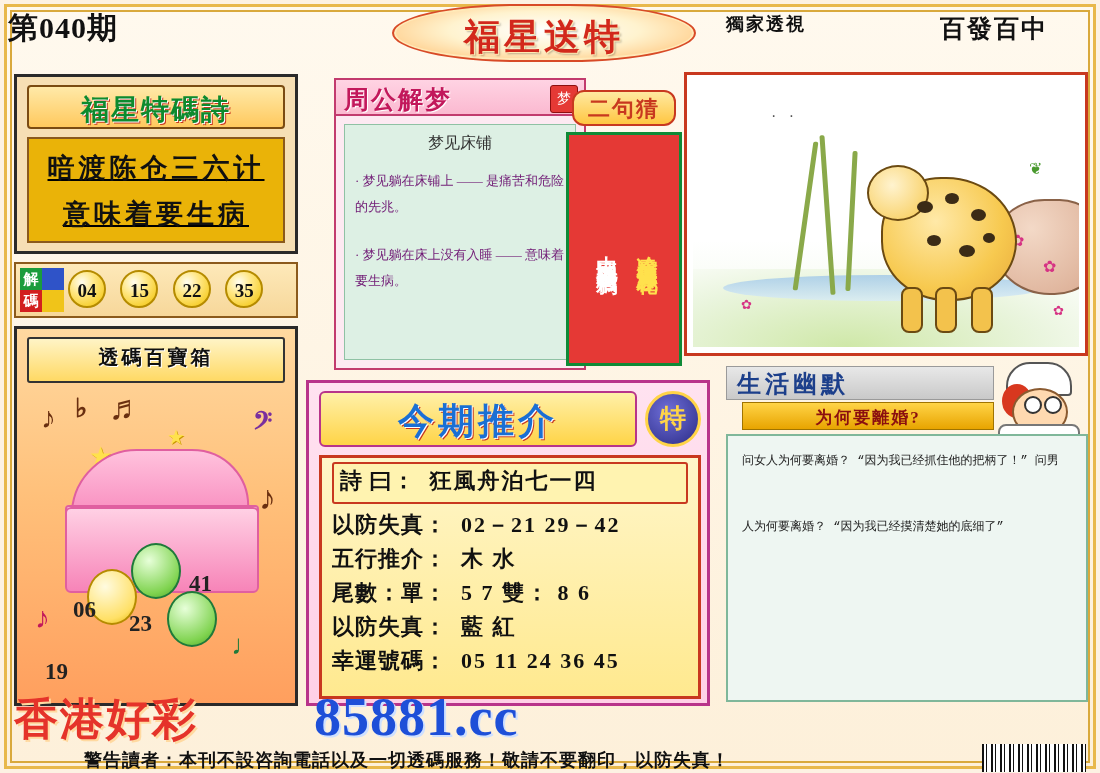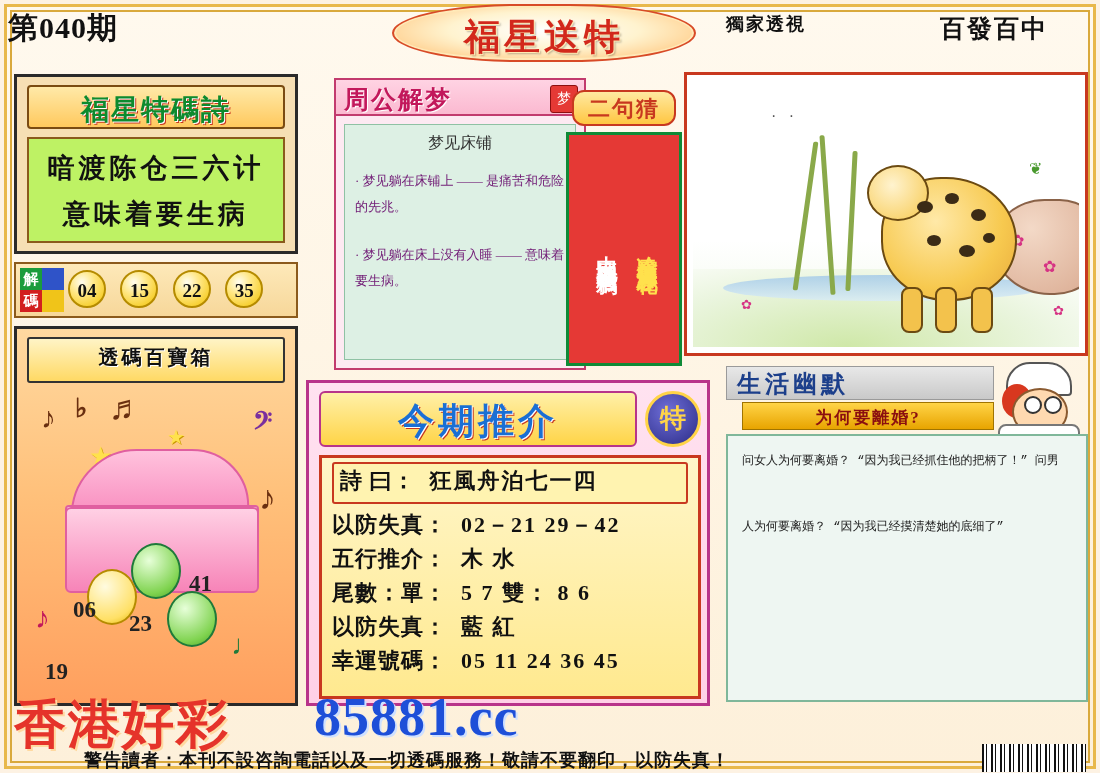--- a/index.html
+++ b/index.html
@@ -82,22 +82,23 @@
   }
   .lucky-title span{
     position:absolute;left:0;right:0;top:4px;text-align:center;
     font-size:28px;font-weight:bold;letter-spacing:2px;
     font-family:"Liberation Serif", serif;
     color:#0d8a2e;
     text-shadow:1px 1px 0 #fff, 2px 2px 0 #c8381f;
   }
   .lucky-body{
     position:absolute;left:10px;top:60px;width:258px;height:106px;
-    background:#bef264;border:2px solid #8b5a1c;box-sizing:border-box;
+    background:#eab308;border:2px solid #8b5a1c;box-sizing:border-box;
     padding-top:6px;
+    text-decoration:underline;
   }
   .lucky-line{
     text-align:center;font-size:27px;font-weight:bold;color:#111;
     font-family:"Liberation Serif", serif;letter-spacing:4px;line-height:46px;
   }
 
   .box-jie{
     left:14px;top:262px;width:284px;height:56px;
     border:2px solid #8b5a1c;
     background:linear-gradient(#fde9b9,#f7d79a);
@@ -400,21 +401,21 @@
     position:absolute;width:14px;height:14px;border-radius:50%;
     background:#fff;border:2px solid #333;top:34px;
   }
 
   
   .watermark{
     position:absolute;left:14px;top:686px;width:680px;height:60px;
   }
   .wm-cn{
     position:absolute;left:0;top:4px;
-    font-size:52px;font-weight:bold;color:#e5332a;
+    font-size:44px;font-weight:bold;color:#e5332a;
     font-family:"Liberation Serif", serif;letter-spacing:2px;
     text-shadow:2px 2px 0 #ffd9a0;
   }
   .wm-url{
     position:absolute;left:300px;top:0;
     font-size:54px;font-weight:bold;color:#1e4fd8;
     font-family:"Liberation Serif", serif;letter-spacing:1px;
     text-shadow:2px 2px 0 #cfe0ff;
   }
   .footer-note{

